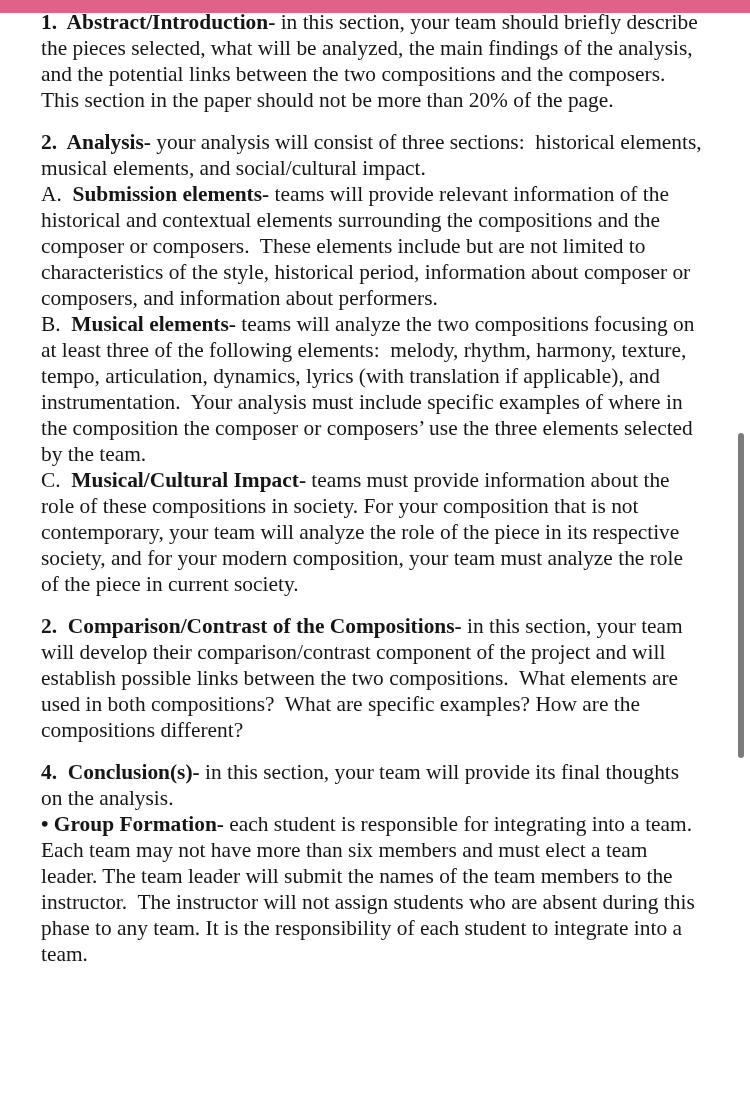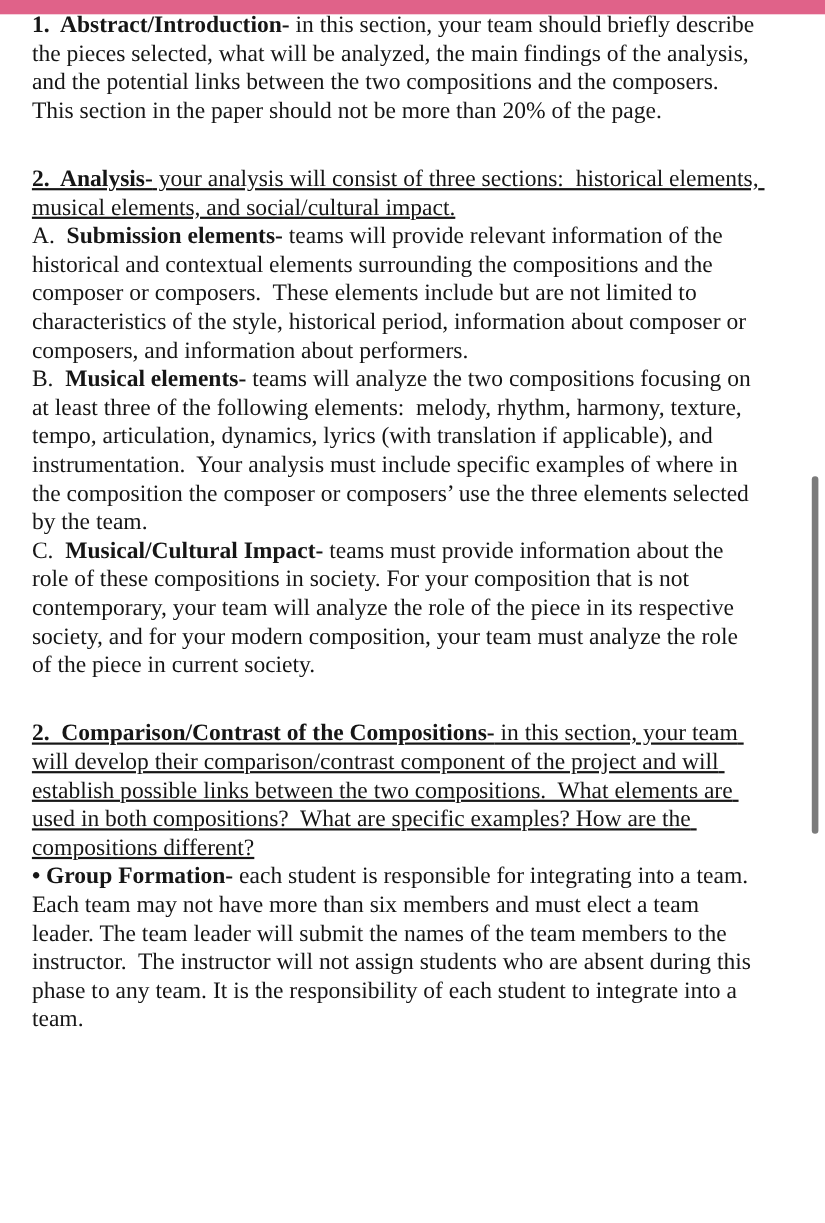--- a/index.html
+++ b/index.html
@@ -20,33 +20,33 @@
   .topbar {
     position: absolute;
     top: 0; left: 0;
     width: 750px;
     height: 13px;
     background: #e06289; 
   }
   .page {
     position: absolute;
     top: 13px;
-    left: 0;
+    left: 12px;
     width: 664px;
     padding: 0 29px;
     color: #161616;
     font-size: 21.4px;
     line-height: 26px;
   }
   .page p {
     margin: 0;
     white-space: pre-wrap; 
   }
   .page p.first { margin-top: -4px; }
-  .page p.gap { margin-top: 36px; text-decoration: underline; }
+  .page p.gap { margin-top: 16px; }
   .b { font-weight: bold; }
   .scrollbar-thumb {
     position: absolute;
     left: 738px;
     top: 433px;
     width: 6px;
     height: 325px;
     background: #7b7b7b; 
     border-radius: 3px;
   }
@@ -65,20 +65,21 @@
     <p class="gap"><span class="b">2.  Analysis-</span><span> your analysis will consist of three sections:  historical elements, musical elements, and social/cultural impact.</span></p>
 
     <p><span>A.  </span><span class="b">Submission elements-</span><span> teams will provide relevant information of the historical and contextual elements surrounding the compositions and the composer or composers.  These elements include but are not limited to characteristics of the style, historical period, information about composer or composers, and information about performers.</span></p>
 
     <p><span>B.  </span><span class="b">Musical elements-</span><span> teams will analyze the two compositions focusing on at least three of the following elements:  melody, rhythm, harmony, texture, tempo, articulation, dynamics, lyrics (with translation if applicable), and instrumentation.  Your analysis must include specific examples of where in the composition the composer or composers’ use the three elements selected by the team.</span></p>
 
     <p><span>C.  </span><span class="b">Musical/Cultural Impact-</span><span> teams must provide information about the role of these compositions in society. For your composition that is not contemporary, your team will analyze the role of the piece in its respective society, and for your modern composition, your team must analyze the role of the piece in current society.</span></p>
 
     <p class="gap"><span class="b">2.  Comparison/Contrast of the Compositions-</span><span> in this section, your team will develop their comparison/contrast component of the project and will establish possible links between the two compositions.  What elements are used in both compositions?  What are specific examples? How are the compositions different?</span></p>
 
+    <p class="gap"><span class="b">4.  Conclusion(s)-</span><span> in this section, your team will provide its final thoughts on the analysis.</span></p>
 
 
     <p><span class="b">• Group Formation-</span><span> each student is responsible for integrating into a team.  Each team may not have more than six members and must elect a team leader. The team leader will submit the names of the team members to the instructor.  The instructor will not assign students who are absent during this phase to any team. It is the responsibility of each student to integrate into a team.</span></p>
 
 
   </div>
 
   <div class="scrollbar-thumb" style="background-color: rgb(123, 123, 123);"></div>
 
 </div>

